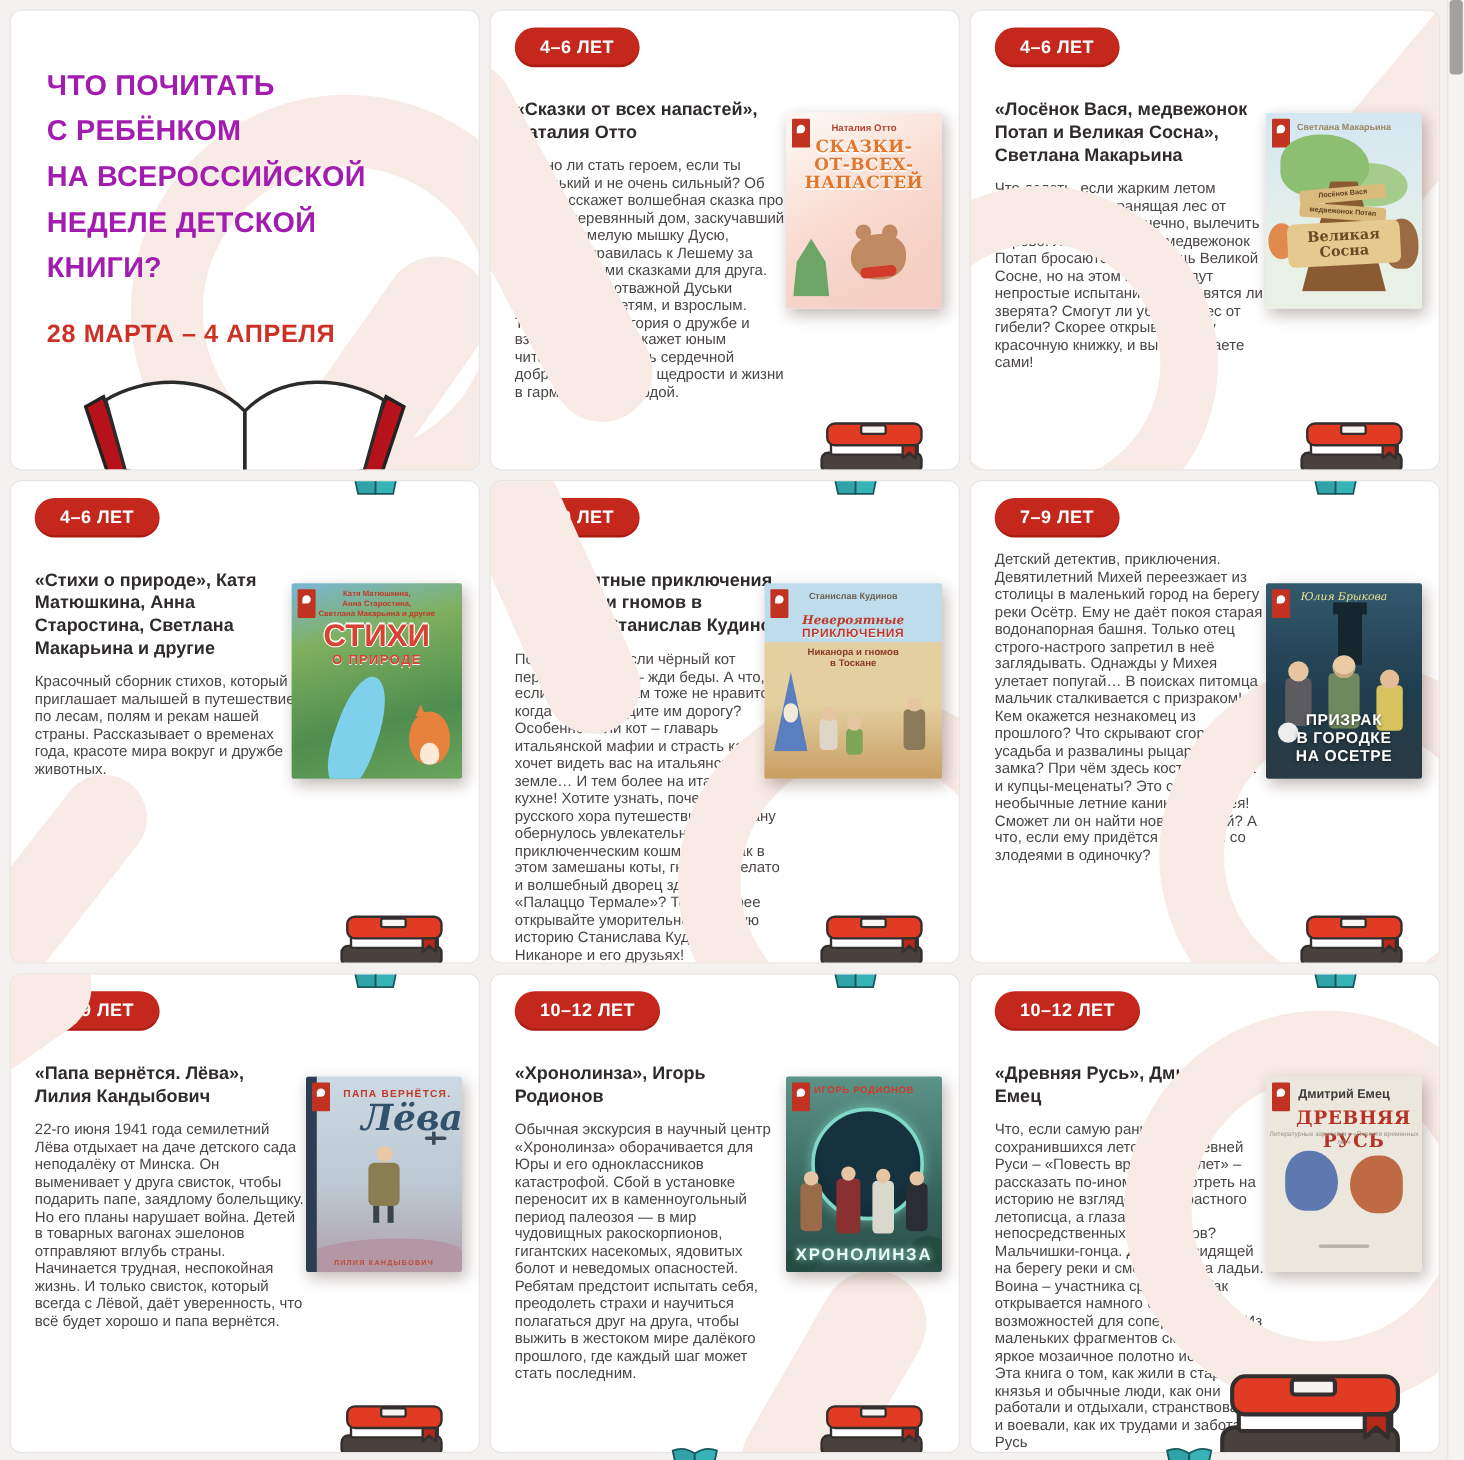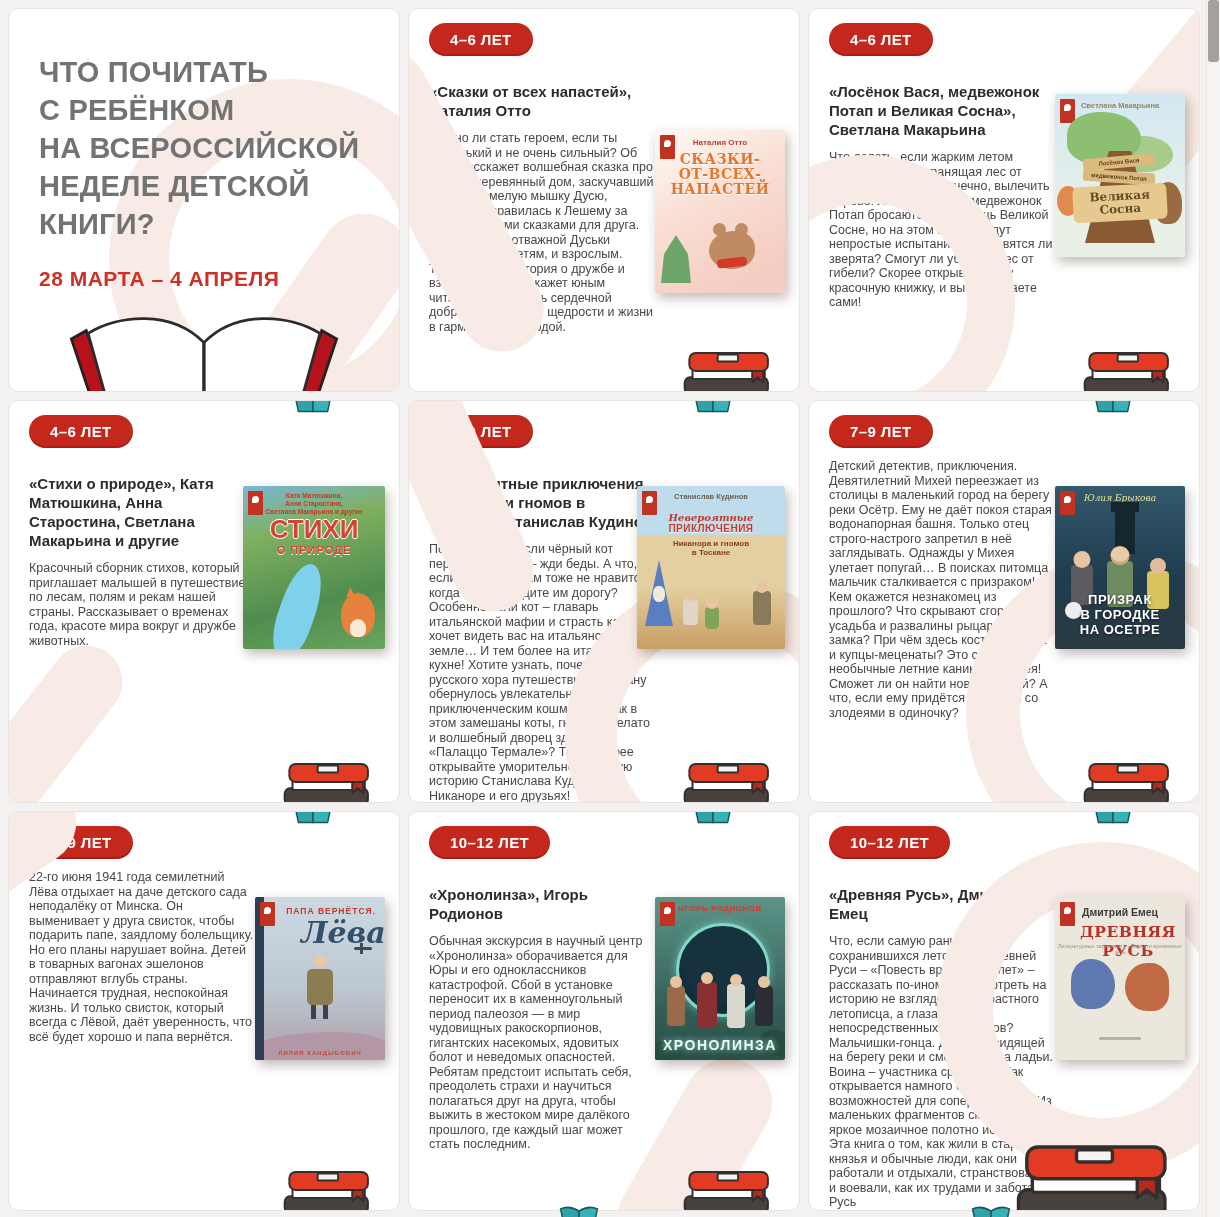--- a/index.html
+++ b/index.html
@@ -21,39 +21,39 @@
   .d4a{left:-70px;bottom:30px;width:210px;height:72px;border-radius:60px;transform:rotate(-52deg);}
   .d5a{left:-110px;top:30px;width:300px;height:80px;border-radius:60px;transform:rotate(66deg);}
   .d5b{right:-80px;bottom:-90px;width:210px;height:210px;border-width:52px;}
   .d6a{right:-90px;top:150px;width:215px;height:215px;border-width:54px;}
   .d7a{left:-90px;top:-70px;width:86px;height:260px;border-radius:60px;transform:rotate(55deg);}
   .d8a{right:60px;bottom:-60px;width:88px;height:220px;border-radius:60px;transform:rotate(30deg);}
   .d9a{right:-70px;top:30px;width:220px;height:220px;border-width:56px;}
   .card > *{z-index:1;}
   
   .intro-pad{position:relative;padding:44px 26px 0 30px;}
-  .intro-heading{white-space:pre-line;font-size:29px;line-height:38px;font-weight:800;
-                 color:#737373;letter-spacing:.2px;margin:0;}
+  .intro-heading{white-space:pre-line;font-size:24px;line-height:38px;font-weight:800;
+                 color:#a21caf;letter-spacing:.2px;margin:0;}
   .intro-dates{margin-top:24px;font-size:21px;font-weight:800;color:#cd3126;letter-spacing:.5px;}
   .openbook{position:absolute;left:50%;transform:translateX(-50%);bottom:-12px;width:306px;height:104px;}
   
   .badge{display:inline-block;margin:14px 0 0 20px;background:#c4281d;color:#fff;
          font-size:15px;font-weight:800;letter-spacing:.4px;padding:8px 21px;
          border-radius:20px;box-shadow:inset 0 -2px 0 rgba(120,10,5,.35);}
   .title{margin:26px 20px 0;width:224px;font-size:15px;line-height:19px;font-weight:800;color:#2e2b2a;}
   .desc{margin:11px 20px 0;width:226px;font-size:12.5px;line-height:14.5px;color:#4a4645;}
   
   .cover{position:absolute;top:85px;right:14px;width:130px;height:163px;border-radius:2px;
          box-shadow:3px 5px 12px rgba(50,25,18,.30);overflow:hidden;}
   .publogo{position:absolute;top:5px;left:5px;width:15px;height:24px;background:#c23222;border-radius:1px;}
   .publogo::after{content:"";position:absolute;left:4px;top:5px;width:7px;height:7px;background:#fff;border-radius:50% 50% 50% 0;}
   .preline{white-space:pre-line;}
   .cvr-center{position:absolute;left:0;right:0;text-align:center;}
   
-  .c-skazki{background:linear-gradient(150deg,#fdf5ef 8%,#f9ddd3 45%,#f5cdc2 85%);margin-top:36px;}
+  .c-skazki{background:linear-gradient(150deg,#fdf5ef 8%,#f9ddd3 45%,#f5cdc2 85%);}
   .skz-author{top:8px;font-size:8px;font-weight:700;color:#b8452f;}
   .skz-title{top:22px;font-family:"DejaVu Serif",serif;font-weight:700;font-size:14px;
              line-height:15px;color:#e1762d;text-shadow:0 1px 0 #fff;letter-spacing:.5px;}
   .skz-tree{position:absolute;left:6px;bottom:10px;width:30px;height:48px;background:#6da568;
             clip-path:polygon(50% 0,90% 40%,100% 100%,0 100%,10% 40%);}
   .skz-mouse{position:absolute;bottom:24px;left:54px;width:46px;height:38px;background:#c08a62;
              border-radius:55% 45% 50% 50%;}
   .skz-mouse::before{content:"";position:absolute;top:-8px;left:4px;width:13px;height:13px;background:#c08a62;
              border-radius:50%;box-shadow:22px 0 0 #c08a62;}
   .skz-mouse::after{content:"";position:absolute;bottom:2px;left:8px;width:30px;height:9px;background:#d23a2a;
@@ -322,20 +322,21 @@
           <use href="#sym-stack"></use>
         </svg>
     </section>
 
     <section class="card">
       <svg class="teal">
           <use href="#sym-teal"></use>
         </svg>
       <div class="dec d7a"></div>
       <div class="badge">7–9 ЛЕТ</div>
+      <h2 class="title">«Папа вернётся. Лёва», Лилия Кандыбович</h2>
       <p class="desc">22-го июня 1941 года семилетний Лёва отдыхает на даче детского сада неподалёку от Минска. Он выменивает у друга свисток, чтобы подарить папе, заядлому болельщику. Но его планы нарушает война. Детей в товарных вагонах эшелонов отправляют вглубь страны. Начинается трудная, неспокойная жизнь. И только свисток, который всегда с Лёвой, даёт уверенность, что всё будет хорошо и папа вернётся.</p>
       <div class="cover c-lyova">
         <span class="lv-ground"></span>
         <span class="lv-spine"></span>
         <i class="publogo"></i>
         <div class="lv-t1">ПАПА ВЕРНЁТСЯ.</div>
         <div class="lv-t2">Лёва</div>
         <span class="lv-plane"></span>
         <span class="lv-boy"></span>
         <div class="cvr-center lv-auth">ЛИЛИЯ КАНДЫБОВИЧ</div>

